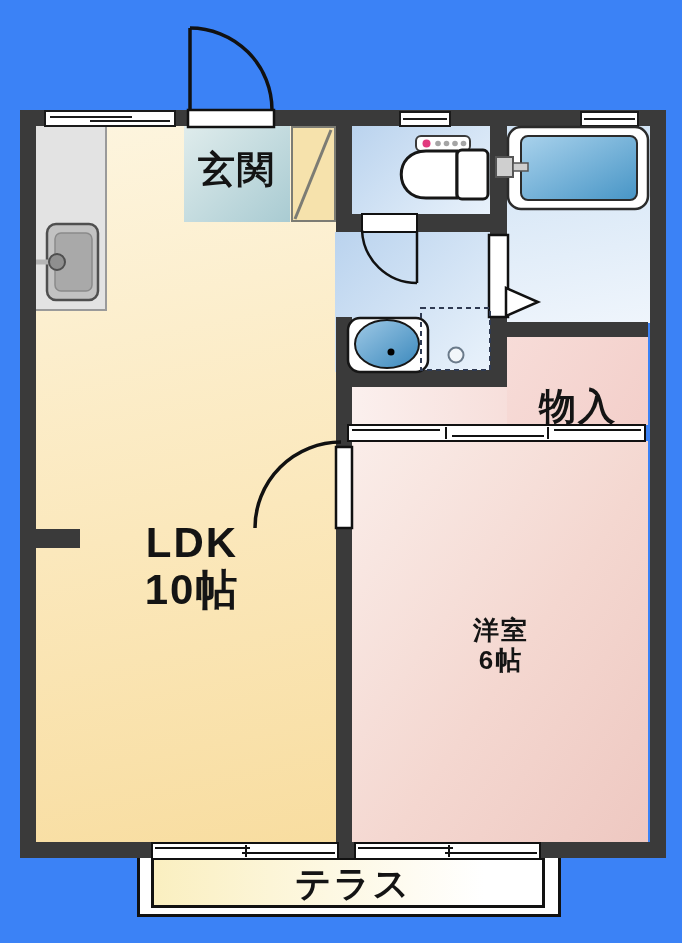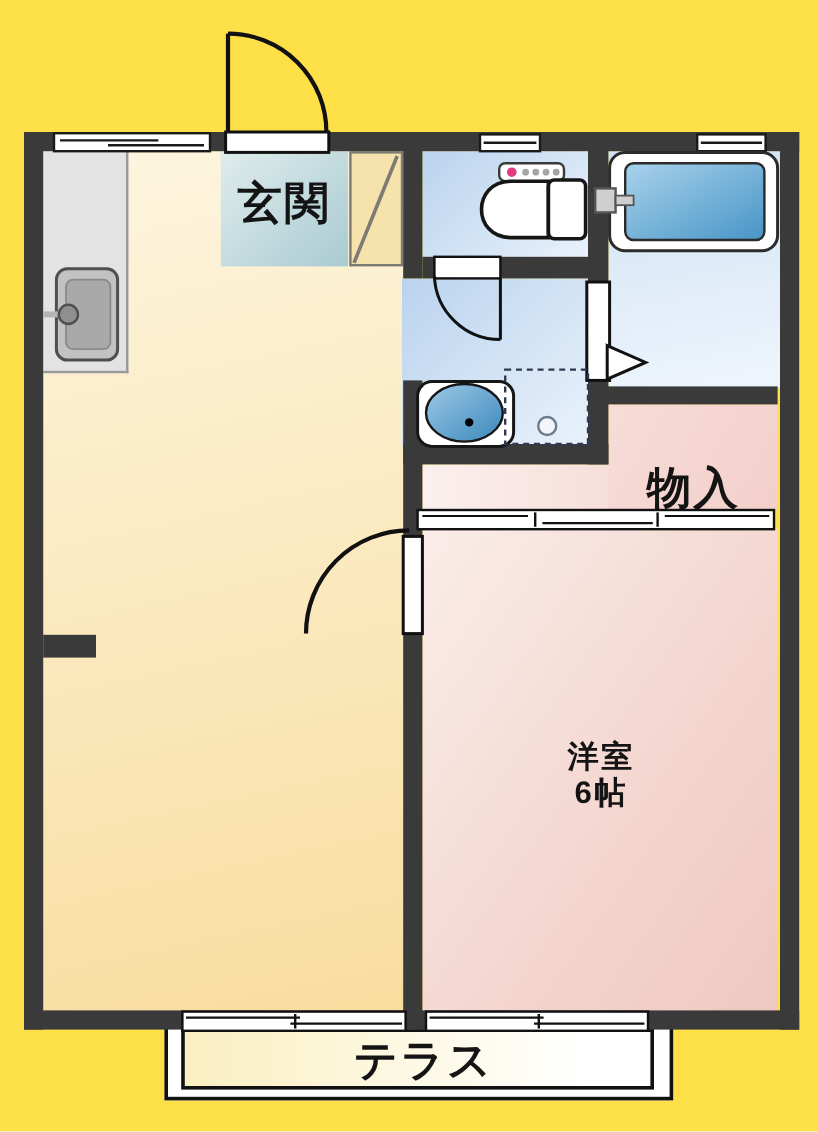--- a/index.html
+++ b/index.html
@@ -1,17 +1,17 @@
 <!DOCTYPE html>
 <html style="--wall: #3A3A3A; --ldk-floor: #F8DDA0; --ldk-floor-light: #FDF5DF; --western-floor: #EEC8C1; --western-floor-light: #FAEDE9; --storage-floor: #F3CFCA; --storage-floor-light: #FBF0EE; --entrance-floor: #A9CBD2; --entrance-floor-light: #DFECEC; --wet-floor: #BAD3EE; --wet-floor-light: #E9F2FB; --bath-floor: #CFE2F4; --bath-floor-light: #EFF5FC; --tub: #4795C6; --tub-light: #A9D2EC; --terrace-floor: #FAEFC0; --shoe-cabinet: #F6E2AC; --accent-dot: #E23A7E;"><head>
 <meta charset="utf-8">
 <style>
   html,body{margin:0;padding:0;background:#ffffff;}
   #plan{
-    position:relative;width:682px;height:943px;margin:0 auto;background:#fde047;
+    position:relative;width:682px;height:943px;margin:0 auto;background:#3b82f6;
     font-family:"Liberation Sans","DejaVu Sans",sans-serif;overflow:hidden;
   }
   #plan *{box-sizing:border-box;}
   .abs{position:absolute;}
   .wall{position:absolute;background:var(--wall,#3A3A3A);}
   
   .f-ldk{left:36px;top:126px;width:300px;height:717px;
     background:linear-gradient(168deg,var(--ldk-floor-light,#FDF5DF) 0%,#FBE8BC 55%,var(--ldk-floor,#F8DDA0) 100%);}
   .f-genkan{left:184px;top:126px;width:106px;height:96px;
     background:linear-gradient(135deg,var(--entrance-floor-light,#DFECEC) 0%,var(--entrance-floor,#A9CBD2) 100%);}
@@ -201,19 +201,23 @@
     </g>
 
     <g>
       <rect x="421" y="308" width="69" height="62" fill="none" stroke="#2F3A52" stroke-width="2" stroke-dasharray="5,4"></rect>
       <circle cx="456" cy="355" r="7.5" fill="#F2F6FA" stroke="#6A7A8A" stroke-width="2"></circle>
     </g>
   </svg>
 
   <div class="lbl lbl-genkan">玄関</div>
   <div class="lbl lbl-mono">物入</div>
+  <div class="lbl lbl-ldk">
+    <div>LDK</div>
+    <div>10帖</div>
+  </div>
   <div class="lbl lbl-yo">
     <div>洋室</div>
     <div>6帖</div>
   </div>
   <div class="lbl lbl-terrace">テラス</div>
 
 </div>
 
 </body></html>

